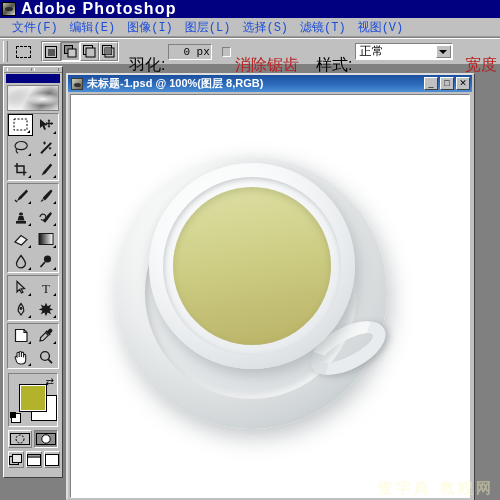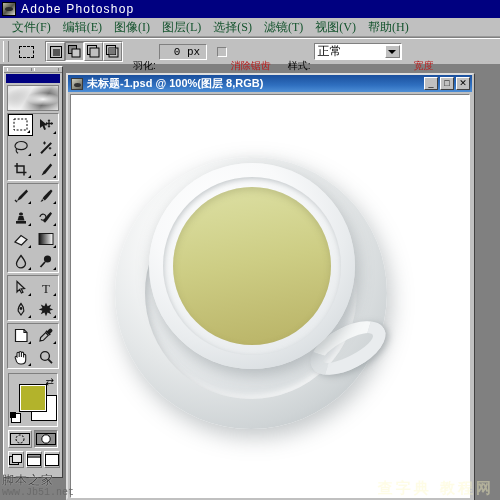--- a/index.html
+++ b/index.html
@@ -22,33 +22,33 @@
   #titlebar .app-icon {
     width:14px; height:14px; margin-right:5px;
     background:linear-gradient(135deg,#b9b9a0 0%,#55554a 50%,#d8d8d0 100%);
     border:1px solid #000; position:relative; flex:none;
   }
   #titlebar .app-icon:after{
     content:""; position:absolute; left:2px; top:4px; width:8px; height:4px;
     background:#2b2b2b; border-radius:50%;
   }
   #titlebar .t-text {
-    color:#fff; font-weight:normal; font-size:12px; letter-spacing:1.2px;
+    color:#fff; font-weight:bold; font-size:16px; letter-spacing:1.2px;
     font-family:"Liberation Sans", sans-serif; white-space:nowrap;
   }
 
   
   #menubar {
     position:absolute; left:0; top:18px; width:500px; height:19px;
     background:#c0c0c0; border-bottom:1px solid #9a9a9a;
     display:flex; align-items:center; padding-left:6px;
   }
   #menubar .mi {
-    font-size:12px; color:#14532d; padding:1px 6px 1px 6px; white-space:nowrap;
-    font-family:Liberation Serif, serif;
+    font-size:12px; color:#1d4ed8; padding:1px 6px 1px 6px; white-space:nowrap;
+    font-family:Liberation Mono, monospace;
   }
 
   
   #optionsbar{
     position:absolute; left:0; top:38px; width:500px; height:27px;
     background:#c0c0c0;
     border-top:1px solid #ffffff; border-bottom:1px solid #808080;
     display:flex; align-items:center; gap:0px; padding-left:2px;
   }
   .grip{ width:6px; height:21px; margin:0 4px 0 1px;
@@ -63,32 +63,32 @@
     margin-right:10px; background:#c0c0c0;
   }
   .ob-btn{
     width:19px;height:19px; display:flex;align-items:center;justify-content:center;
     border:1px solid #fff; border-right-color:#808080; border-bottom-color:#808080;
     background:#c0c0c0; position:relative;
   }
   .ob-btn.pressed{ border-color:#808080; border-right-color:#fff; border-bottom-color:#fff; background:#b0b0b0;}
   .sq-o{ width:12px;height:12px;border:1px solid #000;}
   .sq-f{ width:7px;height:7px;background:#555;}
-  .ob-label{ font-size:10px; color:#000; margin-right:3px; white-space:nowrap;margin-top:28px;}
+  .ob-label{ font-size:16px; color:#000; margin-right:3px; white-space:nowrap;margin-top:28px;}
   .ob-input{
     width:48px; height:16px; background:#c0c0c0; color:#000;
     border:1px solid #808080; border-right-color:#fff; border-bottom-color:#fff;
     font-size:11px; font-family:"Liberation Mono", monospace;
     display:flex; align-items:center; padding-left:14px; margin-right:10px;
   }
   .ob-check{ width:10px;height:10px;border:1px solid #808080;
              border-right-color:#fff;border-bottom-color:#fff;background:#c0c0c0; margin-right:4px;}
   .ob-dim{ color:#b91c1c; }
   .ob-select{
-    width:88px;height:17px; background:#fff; border:1px solid #808080;
+    width:112px;height:17px; background:#fff; border:1px solid #808080;
     border-right-color:#fff;border-bottom-color:#fff;
     display:flex; align-items:center; font-size:12px; padding-left:3px; margin-right:12px;
     position:relative;
   }
   .ob-select .arrowbtn{
     position:absolute; right:1px; top:1px; width:15px;height:13px; background:#c0c0c0;
     border:1px solid #fff;border-right-color:#808080;border-bottom-color:#808080;
     display:flex;align-items:center;justify-content:center;
   }
   .caret-d{ width:0;height:0;border-left:4px solid transparent;border-right:4px solid transparent;border-top:4px solid #000;}
@@ -246,21 +246,20 @@
   </div>
 
   <div id="menubar">
     <span class="mi">文件(F)</span>
     <span class="mi">编辑(E)</span>
     <span class="mi">图像(I)</span>
     <span class="mi">图层(L)</span>
     <span class="mi">选择(S)</span>
     <span class="mi">滤镜(T)</span>
     <span class="mi">视图(V)</span>
-    <span class="mi">帮助(H)</span>
   </div>
 
   <div id="optionsbar">
     <div class="grip"></div>
 
     <div class="ob-tool">
       <div class="dashbox"></div>
     </div>
 
     <div class="ob-group">
@@ -521,21 +520,17 @@
         <div id="handle"></div>
         <div id="cup">
           <div id="rim">
             <div id="tea"></div>
           </div>
         </div>
       </div>
     </div>
   </div>
 
-  <div id="wm-left">
-    <div class="cn">脚本之家</div>
-    <div class="en">www.Jb51.net</div>
-  </div>
   <div id="wm-right">
     <div class="cn">查字典 教程网</div>
   </div>
 
 </div>
 
 </body></html>

